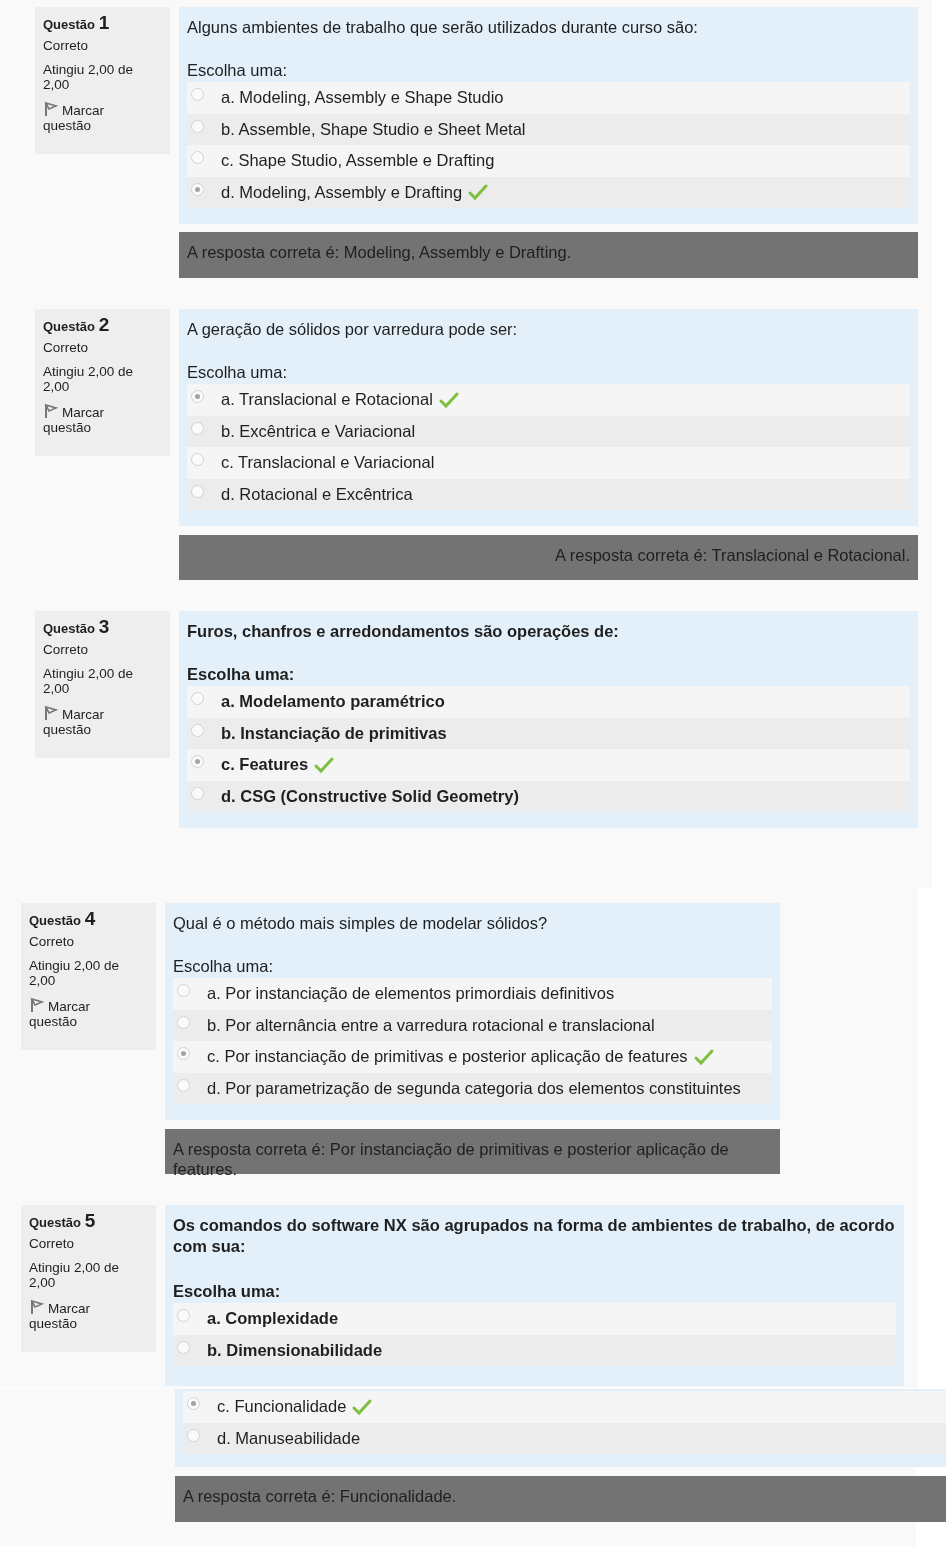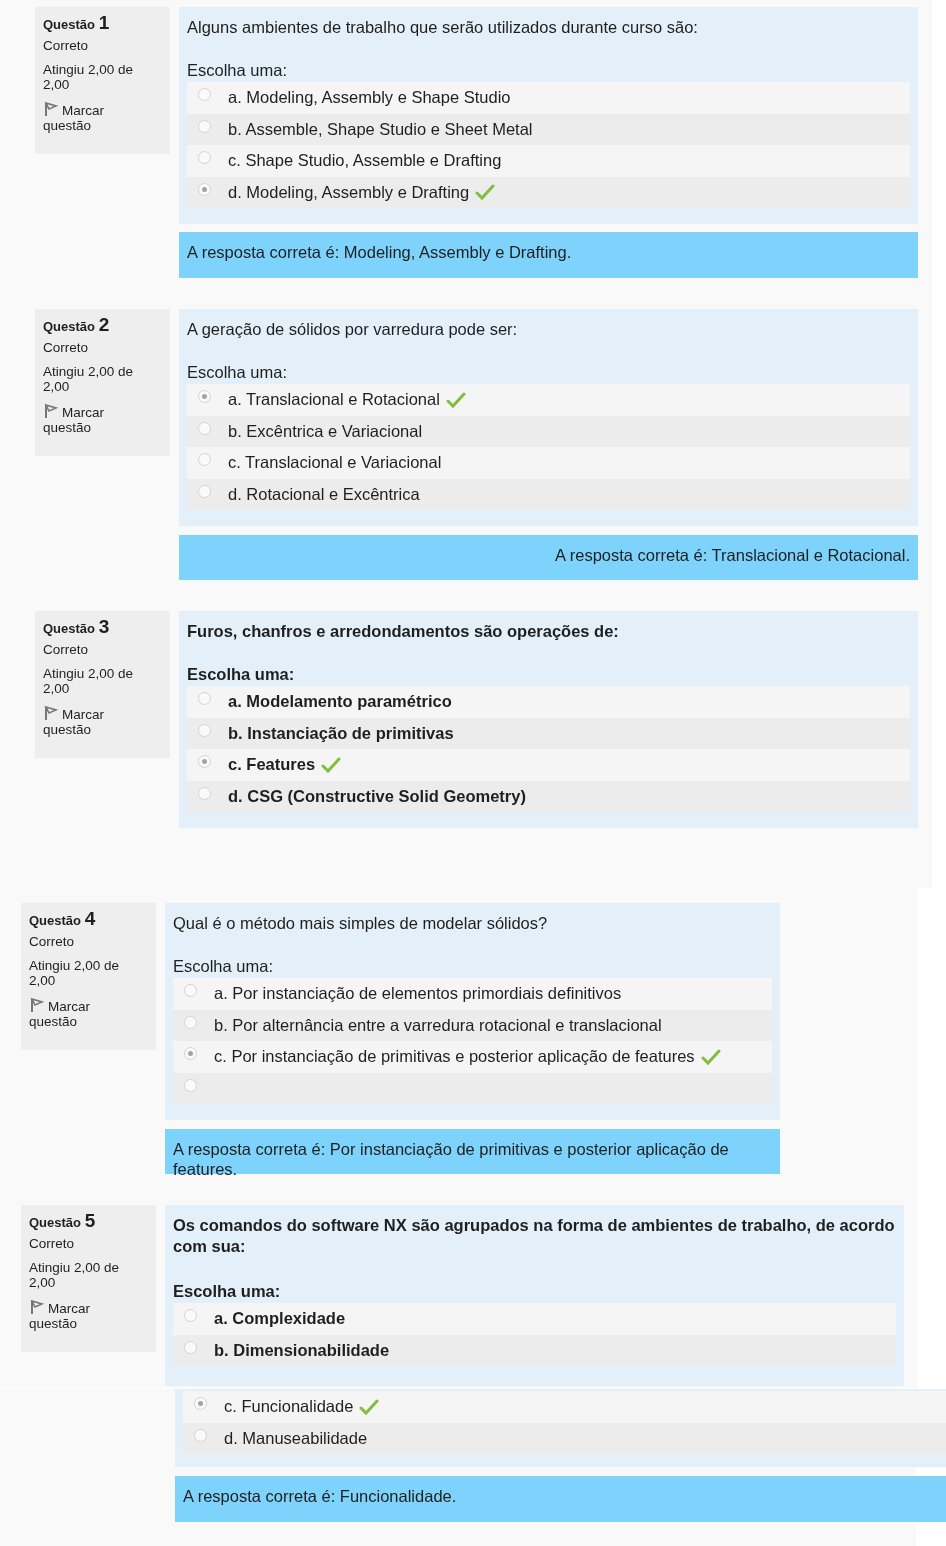--- a/index.html
+++ b/index.html
@@ -24,36 +24,36 @@
   .flag { display: flex; font-size: 13.5px; line-height: 15px; cursor: pointer; }
   .flag svg { width: 16px; height: 16px; vertical-align: -2px; margin-right: 3px; }
   .content { position: absolute; }
   .formulation {
     background: #e3f0fa; box-sizing: border-box; padding: 10px 8px 14px 8px;
   }
   .qtext { font-size: 16.5px; line-height: 21px; margin-bottom: 22px; }
   .prompt { font-size: 16.5px; line-height: 21px; margin-bottom: 1px; }
   .opt {
     display: flex; align-items: center; height: 31.5px;
-    padding-left: 11px; font-size: 16.5px; cursor: pointer;
+    padding-left: 4px; font-size: 16.5px; cursor: pointer;
   }
   .opt:nth-child(odd) { background: #f5f5f5; }
   .opt:nth-child(even) { background: #ececec; }
   .radio {
     width: 13px; height: 13px; border-radius: 50%; border: 1px solid #d3d3d3;
     background: #fafafa; box-sizing: border-box; margin-right: 17px; margin-top: -6px;
     position: relative; flex: 0 0 auto;
   }
   .radio.checked::after {
     content: ""; position: absolute; left: 3px; top: 3px; width: 5px; height: 5px;
     border-radius: 50%; background: #a3a3a3;
   }
   .check { width: 20px; height: 18px; margin-left: 6px; }
   .feedback {
-    background: #7dd3fc; box-sizing: border-box; padding: 10px 8px;
+    background: #737373; box-sizing: border-box; padding: 10px 8px;
     font-size: 16.5px; line-height: 20px;
   }
 </style>
 </head>
 <body>
 
 <div class="strip" style="left:0;top:0;width:932px;height:888px;"></div>
 <div class="strip" style="left:0;top:888px;width:918px;height:500px;"></div>
 <div class="strip" style="left:0;top:1389px;width:916px;height:157px;"></div>
 
@@ -245,20 +245,21 @@
           </div>
         <div class="opt">
             <span class="radio checked"></span>
             <span>c. Por instanciação de primitivas e posterior aplicação de features</span>
             <svg class="check" viewBox="0 0 20 18">
               <path d="M2 10 L7 15 L18 3" stroke="#7fbf3f" stroke-width="3" fill="none" stroke-linecap="round"></path>
             </svg>
           </div>
         <div class="opt">
             <span class="radio"></span>
+            <span>d. Por parametrização de segunda categoria dos elementos constituintes</span>
           </div>
       </div>
     </div>
     <div class="feedback" style="margin-top:9px;height:45px;">A resposta correta é: Por instanciação de primitivas e posterior aplicação de features.</div>
   </div>
 </div>
 
 <div class="que" style="left:21px;top:1205px;">
   <div class="info" style="height:147px;">
     <div class="qno-row">

